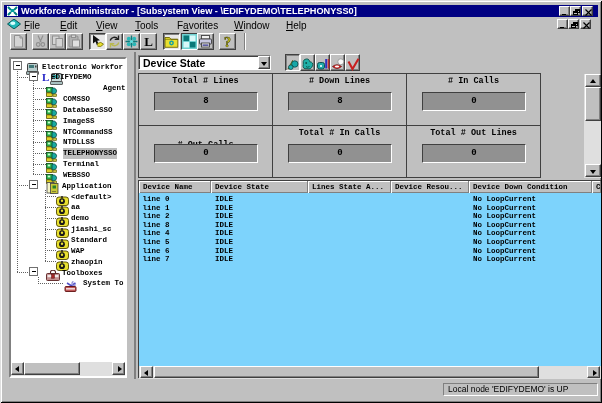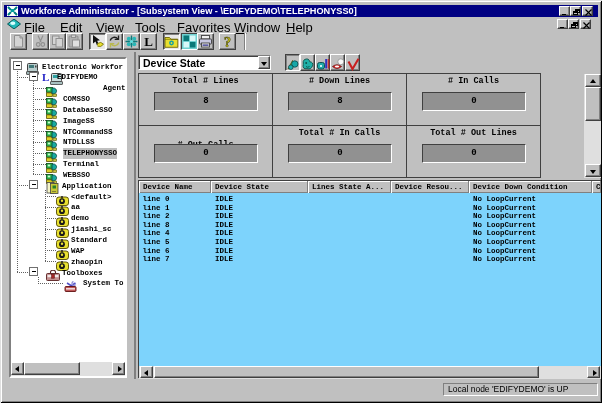--- a/index.html
+++ b/index.html
@@ -7,21 +7,21 @@
 body { font-family:"Liberation Sans", sans-serif; background:#c0c0c0; position:relative; }
 .win { position:absolute; left:0; top:0; width:602px; height:403px; background:#c0c0c0;
   box-shadow: inset 1px 1px 0 #dfdfdf, inset -1px -1px 0 #000, inset 2px 2px 0 #fff, inset -2px -2px 0 #808080; }
 .abs { position:absolute; }
 .titlebar { position:absolute; left:4px; top:5px; width:594px; height:12px; background:#000082; color:#fff;
   font-size:9.2px; font-weight:bold; line-height:12.5px; }
 .titletext { position:absolute; left:17px; top:0px; white-space:nowrap; }
 .tbtn { position:absolute; width:11px; height:10px; background:#c0c0c0;
   border:1px solid; border-color:#fff #404040 #404040 #fff; box-shadow: inset -1px -1px 0 #808080; }
 .tbtn .glyph { position:absolute; }
-.menubar { position:absolute; left:4px; top:17px; width:594px; height:14px; font-size:13px; color:#000; }
+.menubar { position:absolute; left:4px; top:17px; width:594px; height:14px; font-size:10px; color:#000; }
 .menuitem { position:absolute; top:2.5px; }
 .menuitem u { text-decoration:underline; }
 .toolbtn { position:absolute; top:2px; width:17px; height:17px; background:#c0c0c0;
   border:1px solid; border-color:#fff #404040 #404040 #fff; box-shadow: inset -1px -1px 0 #808080; }
 .toolbtn.pressed { border-color:#404040 #fff #fff #404040; box-shadow: inset 1px 1px 0 #808080; background:#e8e8e8; }
 .toolbtn svg { position:absolute; left:0px; top:0px; }
 .sunkenpanel { border:2px solid; border-color:#808080 #fff #fff #808080;
   box-shadow: inset 1px 1px 0 #404040, inset -1px -1px 0 #dfdfdf; background:#fff; }
 .treerow { position:absolute; height:11px; font-family:"Liberation Mono",monospace; font-size:7.5px; line-height:11px; white-space:nowrap; font-weight:bold; }
 .expbox { position:absolute; width:9px; height:9px; background:#fff; border:1px solid #707070; }
@@ -192,21 +192,21 @@
           </svg></div>
         <div class="treerow" style="left:31px;top:2.5px;">Electronic Workfor</div>
         <div class="abs hdot" style="left:6px;top:17.8px;width:12px"></div>
         <div class="expbox" style="left:18px;top:12.8px"></div>
         <div class="abs" style="left:31px;top:12.8px;font-family:'Liberation Serif',serif;font-weight:bold;font-size:11px;line-height:11px;color:#2828c8">L</div>
         <div class="abs" style="left:39px;top:12.3px"><svg width="15" height="12" viewBox="0 0 15 12">
             <rect x="1.5" y="0.5" width="10" height="8" rx="1" fill="#cce0e0" stroke="#404040"></rect>
             <rect x="3" y="2" width="5" height="3" fill="#30a0a0"></rect>
             <rect x="0.5" y="8.5" width="12" height="3" rx="0.5" fill="#a8c0c0" stroke="#404040" stroke-width="0.8"></rect>
           </svg></div>
-        <div class="treerow" style="left:46px;top:13.3px;text-align:center;">EDIFYDEMO</div>
+        <div class="treerow" style="left:40px;top:13.3px;text-align:center;">EDIFYDEMO</div>
         <div class="abs hdot" style="left:22px;top:28.7px;width:13px"></div>
         <div class="abs" style="left:35px;top:24.2px"><svg width="14" height="10" viewBox="0 0 14 10">
             <rect x="0.5" y="0.5" width="6" height="4.8" fill="#28b048" stroke="#084818" stroke-width="0.8"></rect>
             <rect x="1.8" y="1.6" width="2.4" height="1.8" fill="#c8ffd0"></rect>
             <path d="M7.2 1 a3.2 3 0 1 1 -1.2 5.7 l0 -5.4 z" fill="#18a8a0" stroke="#064840" stroke-width="0.8"></path>
             <path d="M0.5 5.8 h4.5 l1.3 1.6 v2.1 h-5.8 z" fill="#ddd024" stroke="#585000" stroke-width="0.8"></path>
             <rect x="7" y="7" width="3.6" height="2.5" fill="#c8c848" stroke="#585000" stroke-width="0.6"></rect>
           </svg></div>
         <div class="treerow" style="left:52px;top:24.2px;margin-left:40px;">AgentSS</div>
         <div class="abs hdot" style="left:22px;top:39.5px;width:13px"></div>

